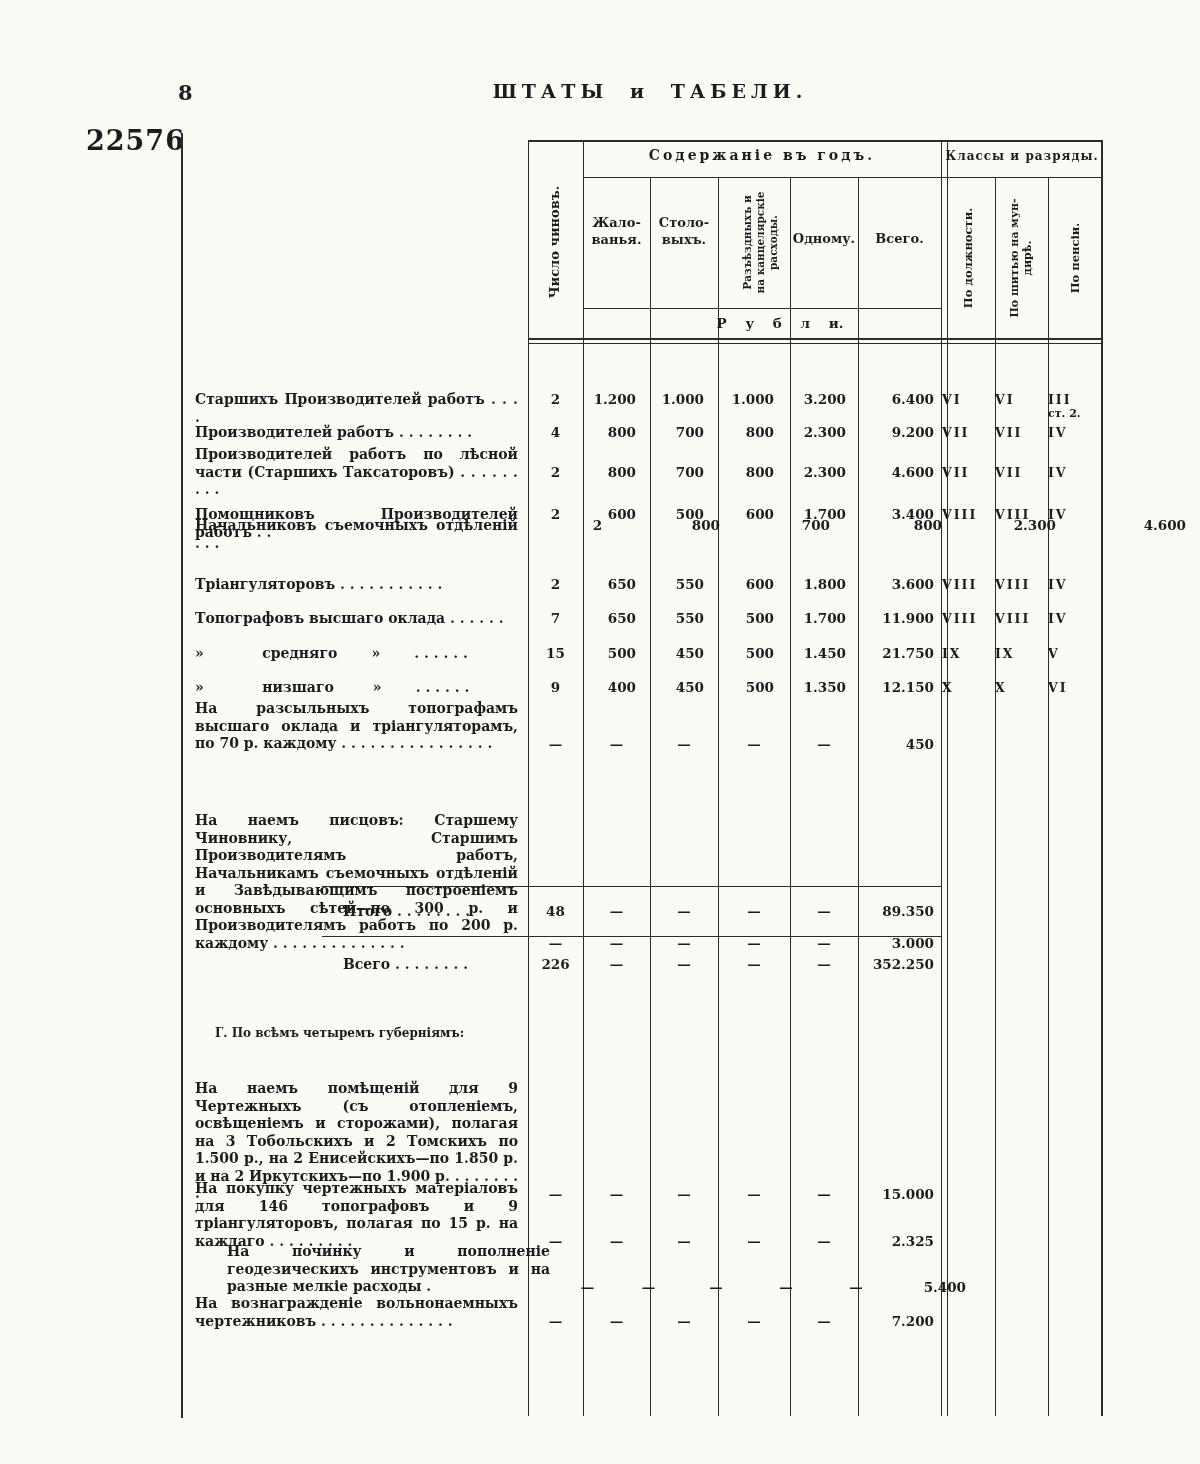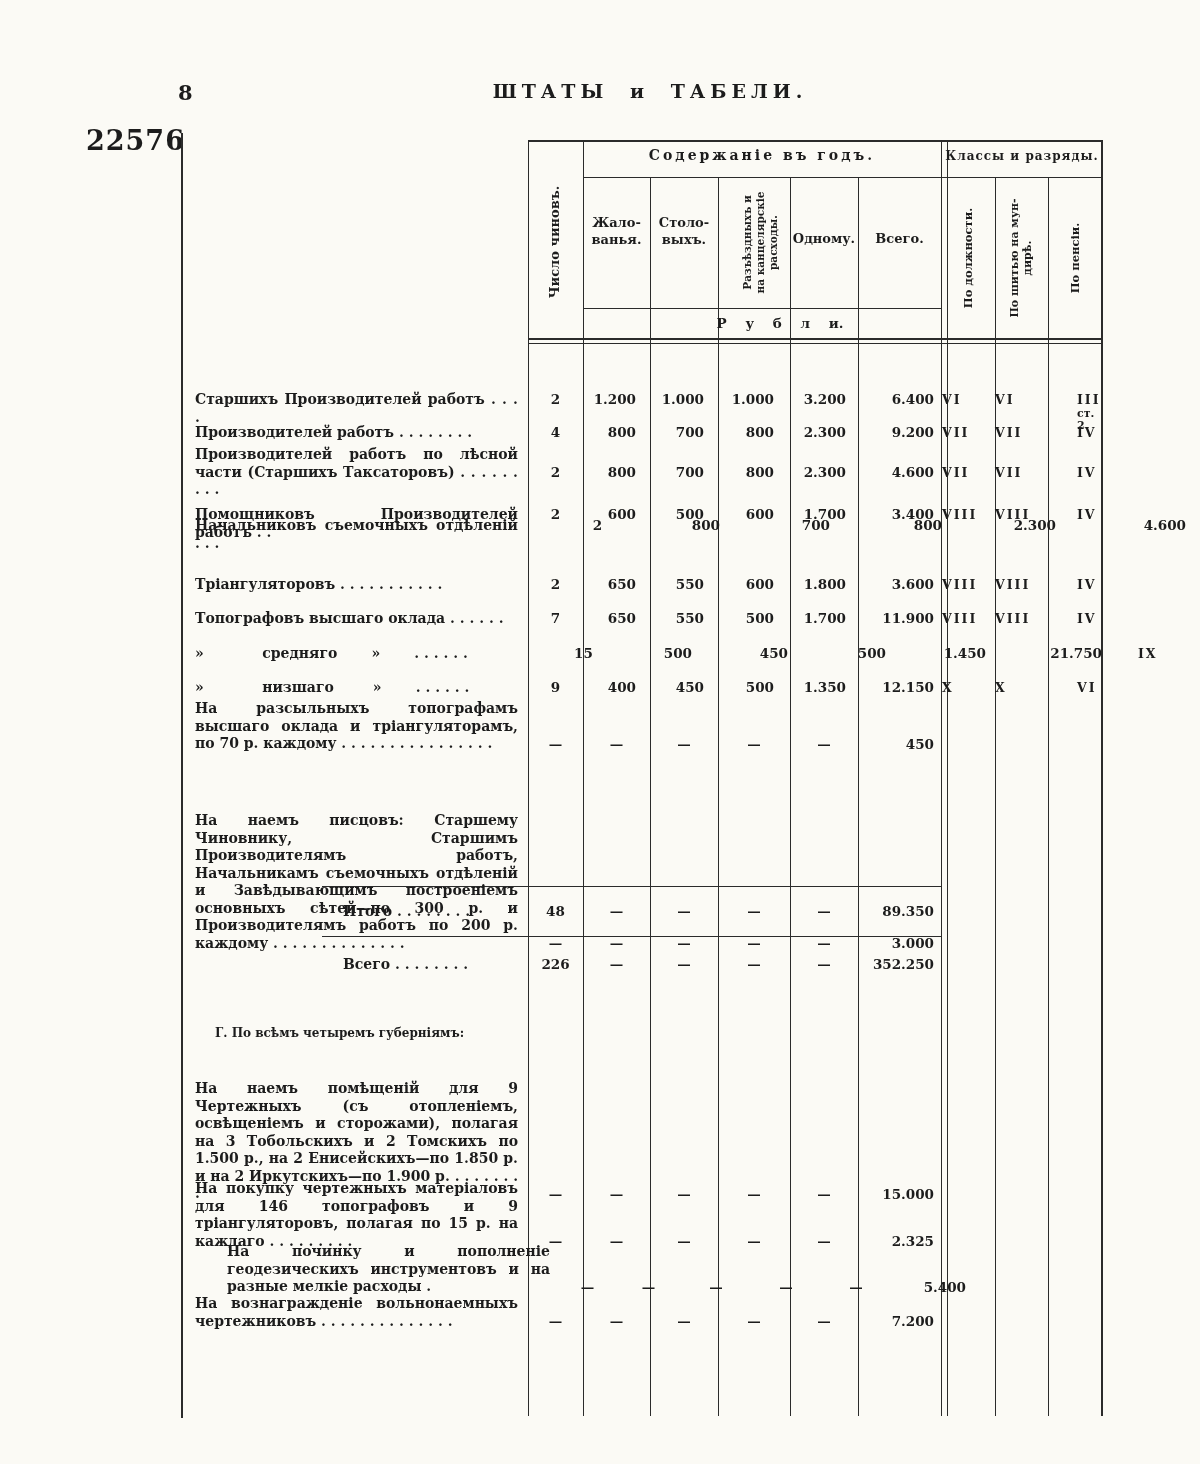--- a/index.html
+++ b/index.html
@@ -26,21 +26,21 @@
   .row{position:absolute;left:183px;width:920px;display:flex;align-items:flex-start;}
   .cell{box-sizing:border-box;font-size:13.5px;font-weight:700;line-height:17px;flex:0 0 auto;}
   .lab{width:345px;padding:0 10px 0 12px;text-align:justify;font-size:14px;line-height:17.5px;white-space:pre-wrap;}
   .num{width:55px;text-align:center;}
   .zh{width:67px;text-align:right;padding-right:14px;}
   .st{width:68px;text-align:right;padding-right:14px;}
   .rz{width:72px;text-align:right;padding-right:16px;}
   .od{width:68px;text-align:right;padding-right:12px;}
   .vs{width:84px;text-align:right;padding-right:8px;}
   .k1,.k2,.k3{text-align:left;letter-spacing:2px;font-size:12.5px;}
-  .k1{width:53px;}.k2{width:53px;}.k3{width:55px;padding-left:29px;}
+  .k1{width:53px;}.k2{width:53px;}.k3{width:55px;}
   .k3 span{display:block;letter-spacing:2px;}
   .k3 .note{font-size:11px;letter-spacing:0;line-height:12px;}
   .dash{text-align:center !important;padding-right:0 !important;}
   .vc .cell:not(.lab){align-self:center;}
   .ve .cell:not(.lab){align-self:flex-end;}
   .indent{padding-left:160px;text-align:left;}
   .secthead{position:absolute;left:195px;top:1026px;width:333px;text-align:left;
     padding-left:20px;box-sizing:border-box;font-size:12px;font-weight:700;}
 </style>
 </head>
@@ -181,21 +181,21 @@
     <div class="cell zh">650</div>
     <div class="cell st">550</div>
     <div class="cell rz">500</div>
     <div class="cell od">1.700</div>
     <div class="cell vs">11.900</div>
     <div class="cell k1">VIII</div>
     <div class="cell k2">VIII</div>
     <div class="cell k3">IV</div>
   </div>
 
-  <div class="row" style="top:645px;gap:28px;">
+  <div class="row" style="top:645px;">
     <div class="cell lab">»            средняго       »       . . . . . .</div>
     <div class="cell num">15</div>
     <div class="cell zh">500</div>
     <div class="cell st">450</div>
     <div class="cell rz">500</div>
     <div class="cell od">1.450</div>
     <div class="cell vs">21.750</div>
     <div class="cell k1">IX</div>
     <div class="cell k2">IX</div>
     <div class="cell k3">V</div>

